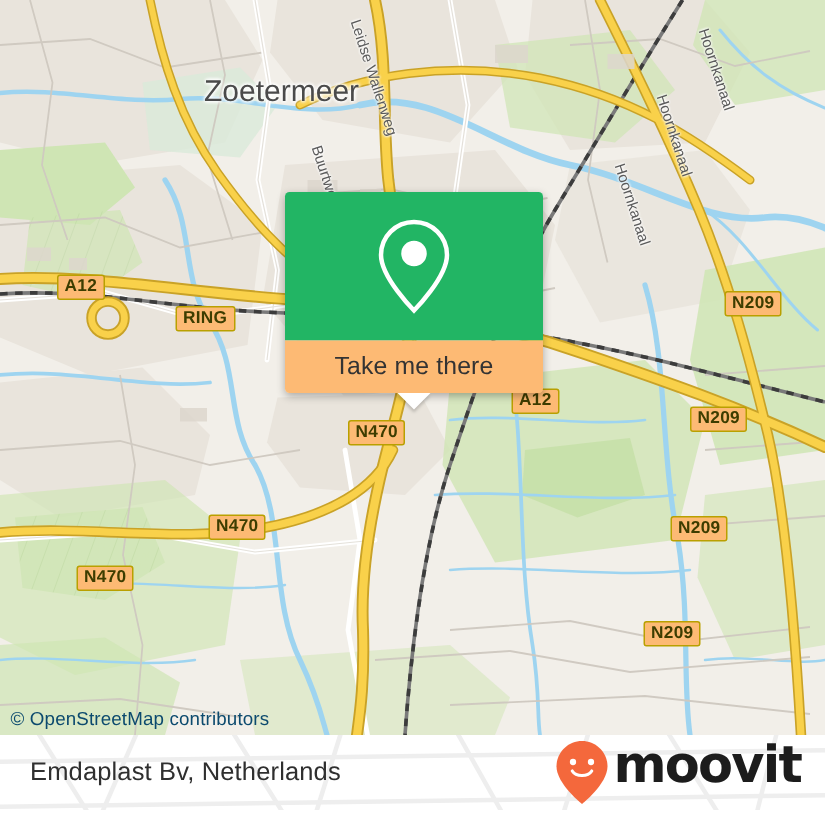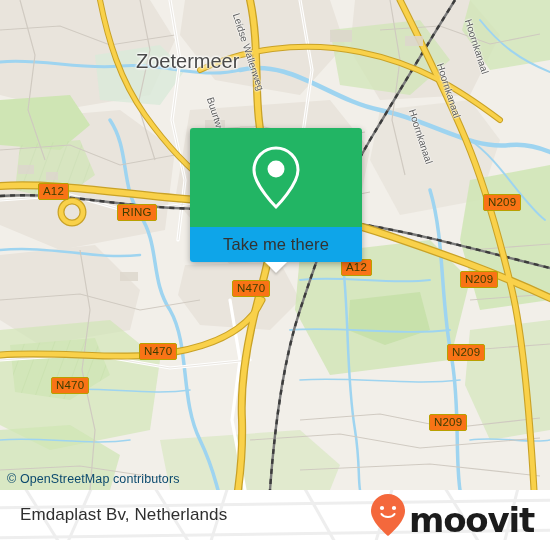--- a/index.html
+++ b/index.html
@@ -55,21 +55,21 @@
   #popup-green {
     background: #22b564;
     height: 99px;
     border-top-left-radius: 3px;
     border-top-right-radius: 3px;
     display: flex;
     align-items: center;
     justify-content: center;
   }
   #popup-white {
-    background: #0ea5e9;
+    background: #fdba74;
     height: 35px;
     border-bottom-left-radius: 3px;
     border-bottom-right-radius: 3px;
     display: flex;
     align-items: center;
     justify-content: center;
     position: relative;
   }
   #popup-label {
     font-size: 16.5px;
@@ -108,41 +108,41 @@
     color: #2f2f2f;
     letter-spacing: 0.1px;
     white-space: nowrap;
   }
   #brand {
     position: absolute;
     right: 16px;
     top: 50%;
     transform: translateY(-50%);
     display: flex;
-    align-items: flex-end;
+    align-items: flex-start;
     gap: 2px;
   }
   #brand-wordmark {
     font-size: 34px;
     font-weight: bold;
     color: #1c1c1c;
     letter-spacing: -1.2px;
     line-height: 1;
     font-family: "DejaVu Sans", sans-serif;
   }
 
   
   .shield {
     position: absolute;
-    background: #f97316;
+    background: #fdba74;
     border: 1.4px solid #b9a000;
     border-radius: 2px;
     color: #3d3d00;
     font-size: 11.5px;
-    font-weight: normal;
+    font-weight: bold;
     padding: 1px 4px 1.5px 4px;
     line-height: 1.05;
     white-space: nowrap;
     letter-spacing: 0.2px;
   }
   .place-label {
     position: absolute;
     font-size: 20px;
     color: #4a4a4a;
     white-space: nowrap;

